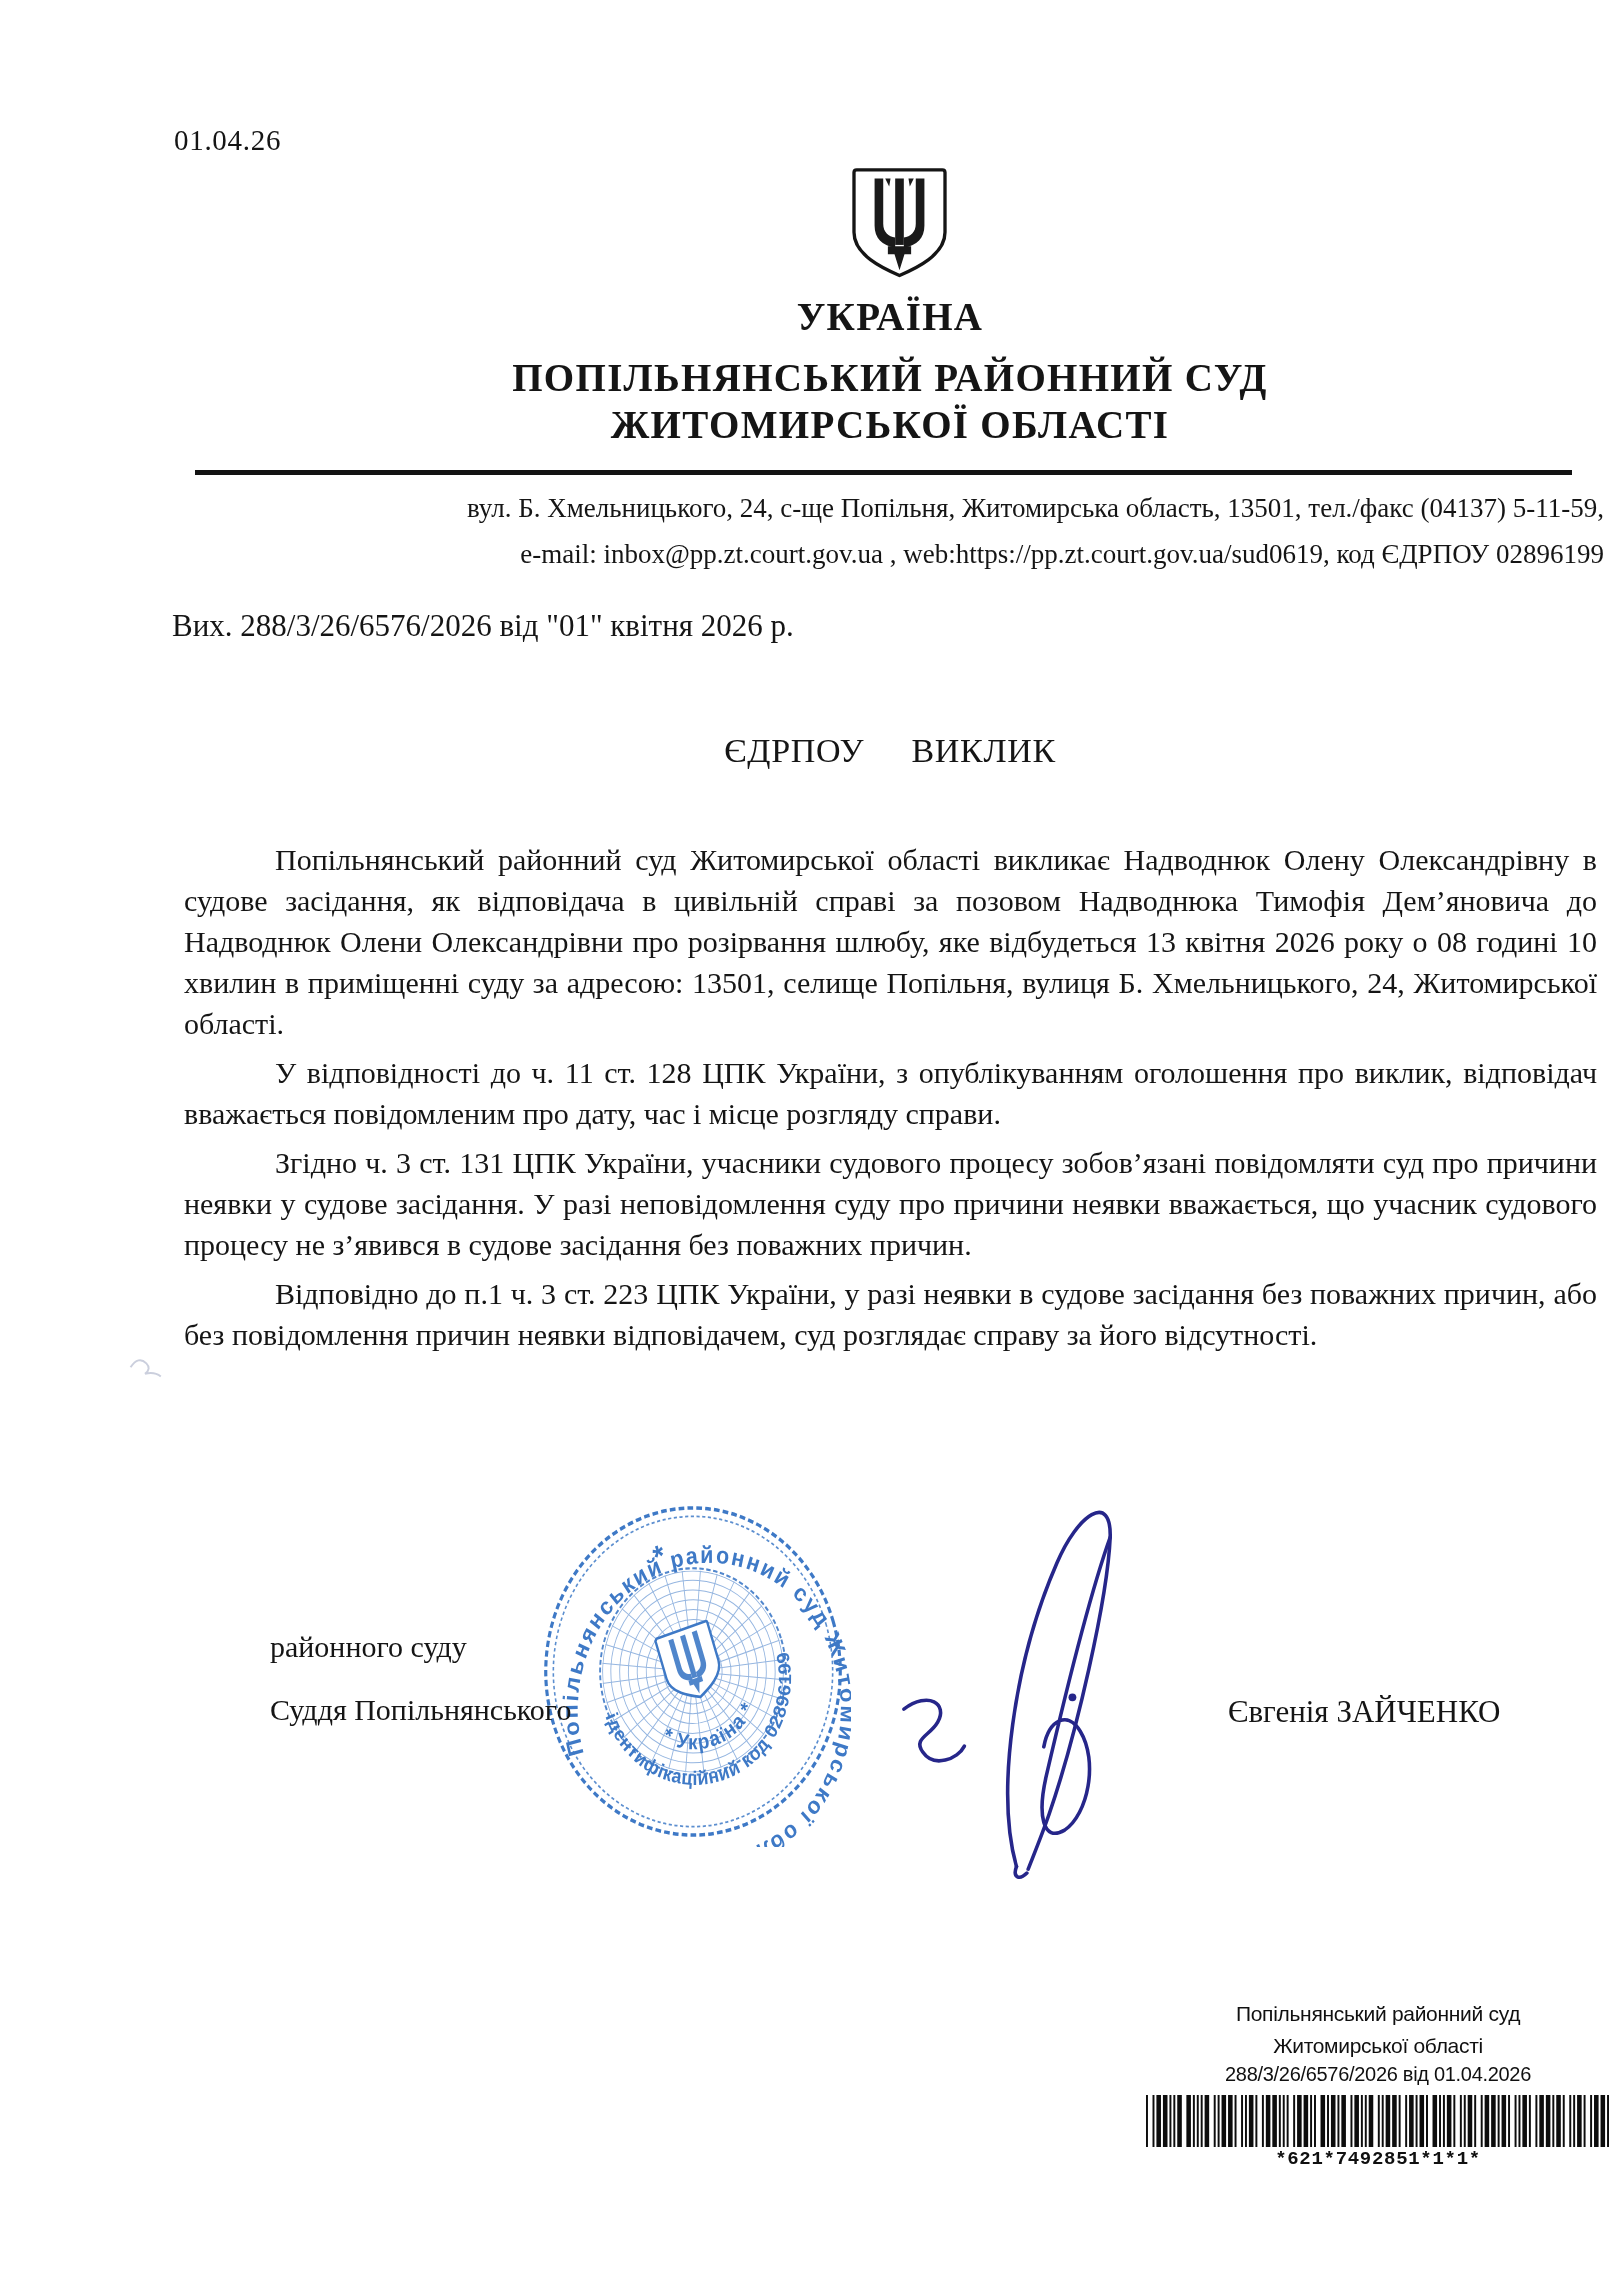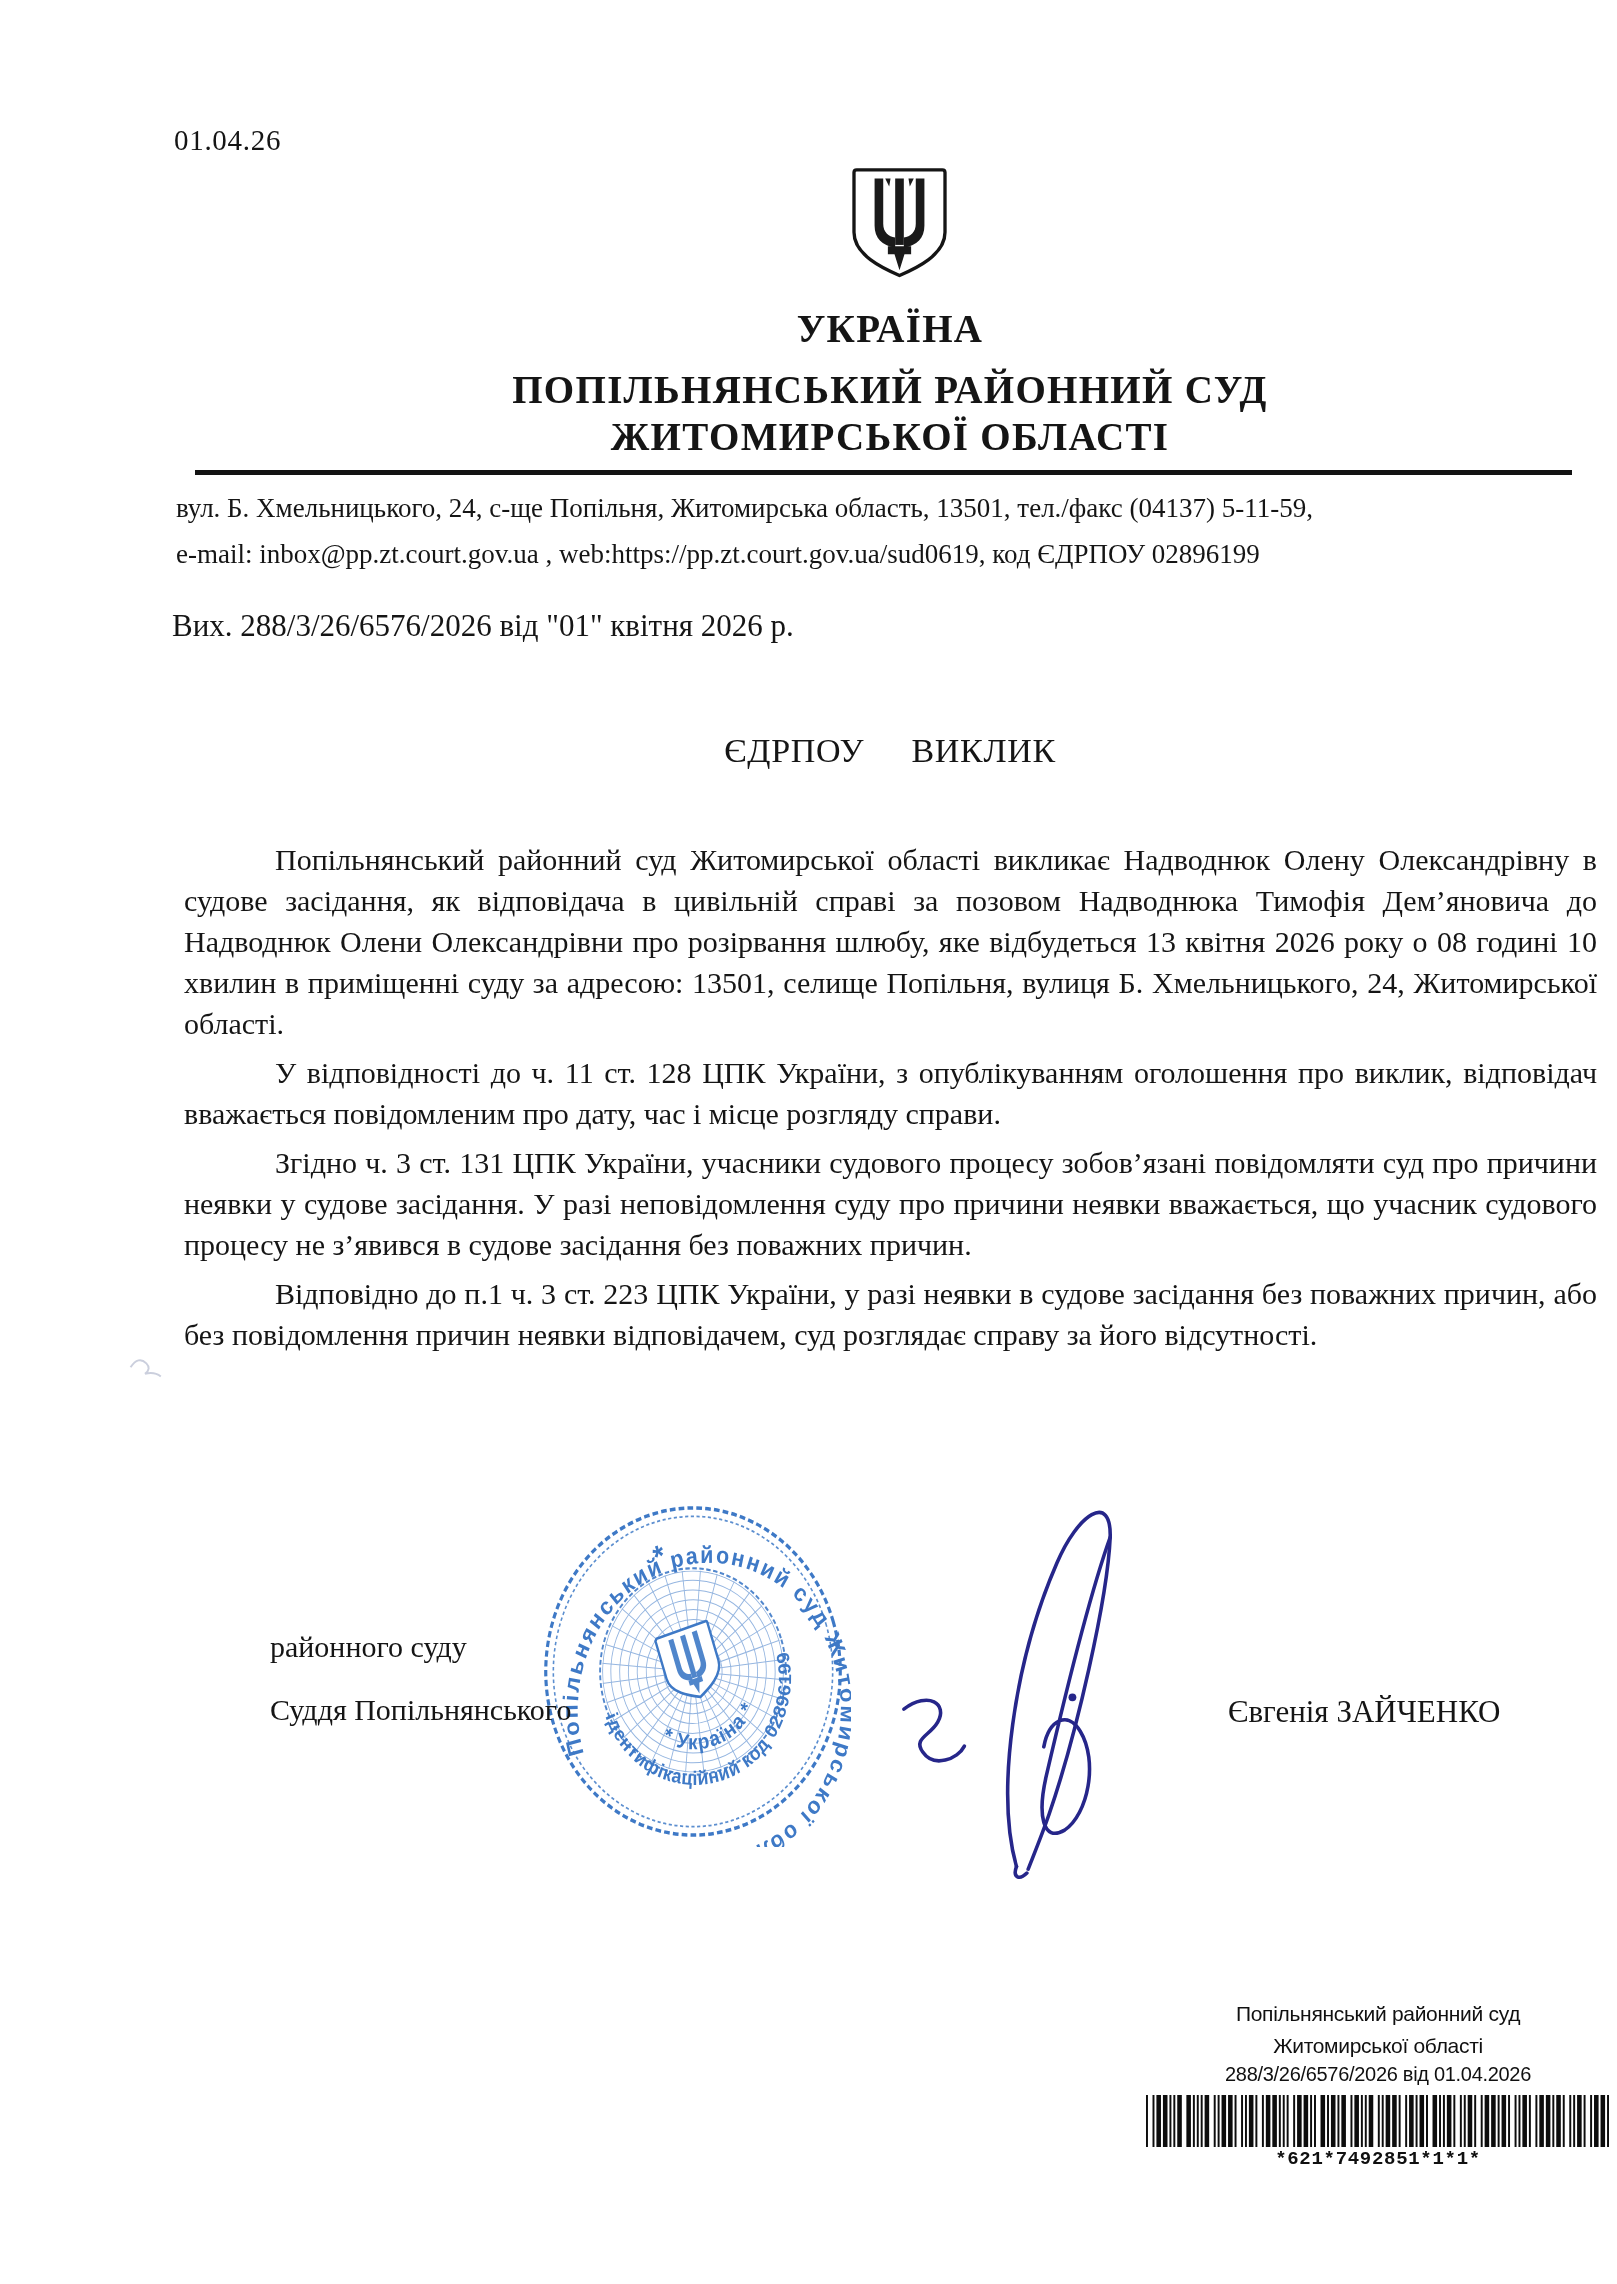--- a/index.html
+++ b/index.html
@@ -1,26 +1,26 @@
 <!DOCTYPE html>
 <html style="font-size:10.4px"><head>
 <meta charset="utf-8">
 <style>
   html,body{margin:0;padding:0;background:#ffffff;}
   body{width:1617px;height:2284px;position:relative;font-family:"Liberation Serif",serif;color:#151515;}
   .abs{position:absolute;}
   .page{position:absolute;left:0;top:0;width:1617px;height:2284px;background:#fff;overflow:hidden;border-radius:25px;}
   .date-stamp{left:174px;top:124px;font-size:29px;letter-spacing:0.7px;}
   .emblem{left:852px;top:167px;width:95px;height:112px;}
-  .hdr{left:176px;width:1428px;text-align:center;font-weight:bold;letter-spacing:1.3px;margin-top:12px;}
+  .hdr{left:176px;width:1428px;text-align:center;font-weight:bold;letter-spacing:1.3px;}
   .country{top:294px;font-size:39px;}
   .court1{top:355px;font-size:39px;}
   .court2{top:402px;font-size:39px;}
   .rule{left:195px;top:470px;width:1377px;height:4.6px;background:#131313;}
-  .addr{left:176px;width:1428px;text-align:left;font-size:27px;}
+  .addr{left:176px;width:1428px;text-align:right;font-size:27px;}
   .addr1{top:493px;}
   .addr2{top:539px;}
   .refline{left:172px;top:608px;font-size:31px;}
   .doc-title{left:176px;width:1428px;top:732px;text-align:center;font-size:34px;word-spacing:38px;letter-spacing:0.7px;}
   .bodytext{left:176px;top:831px;width:1429px;font-size:30px;line-height:41px;text-align:justify;}
   .bodytext p{margin:8px;text-indent:91px;}
   .role{left:270px;top:1615px;font-size:30px;line-height:63px;z-index:5;}
   .judge-name{left:1228px;top:1654px;font-size:31px;z-index:5;margin-top:40px;}
   .stamp{left:535px;top:1496px;width:316px;height:351px;z-index:2;opacity:.92;}
   .signature{left:868px;top:1480px;width:280px;height:410px;z-index:6;}

